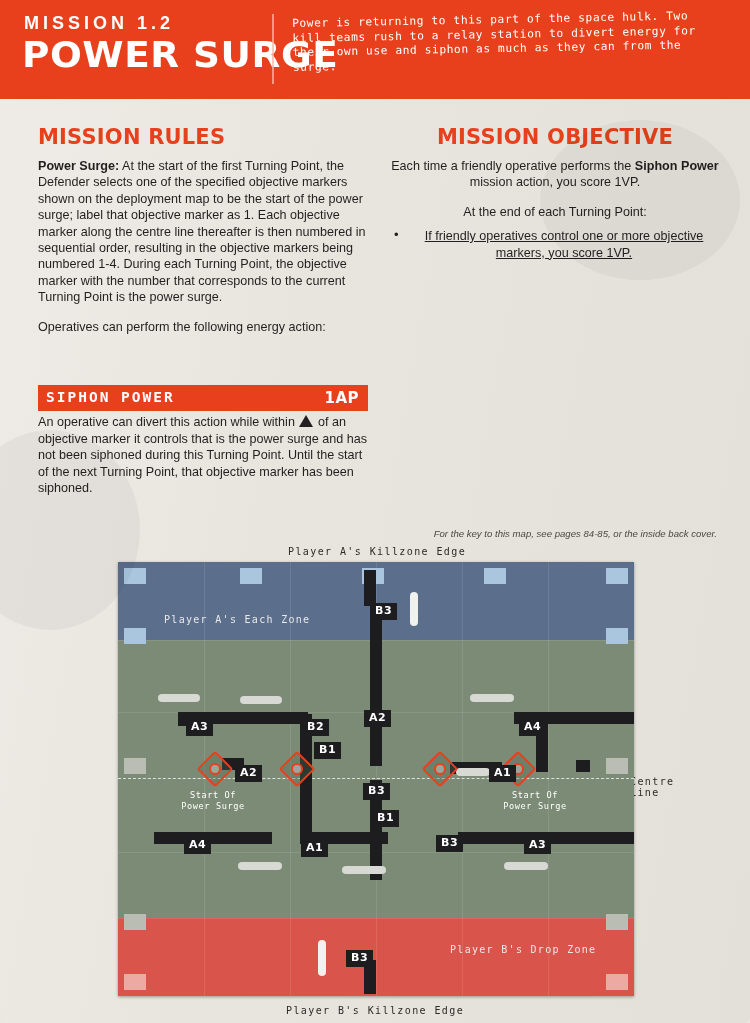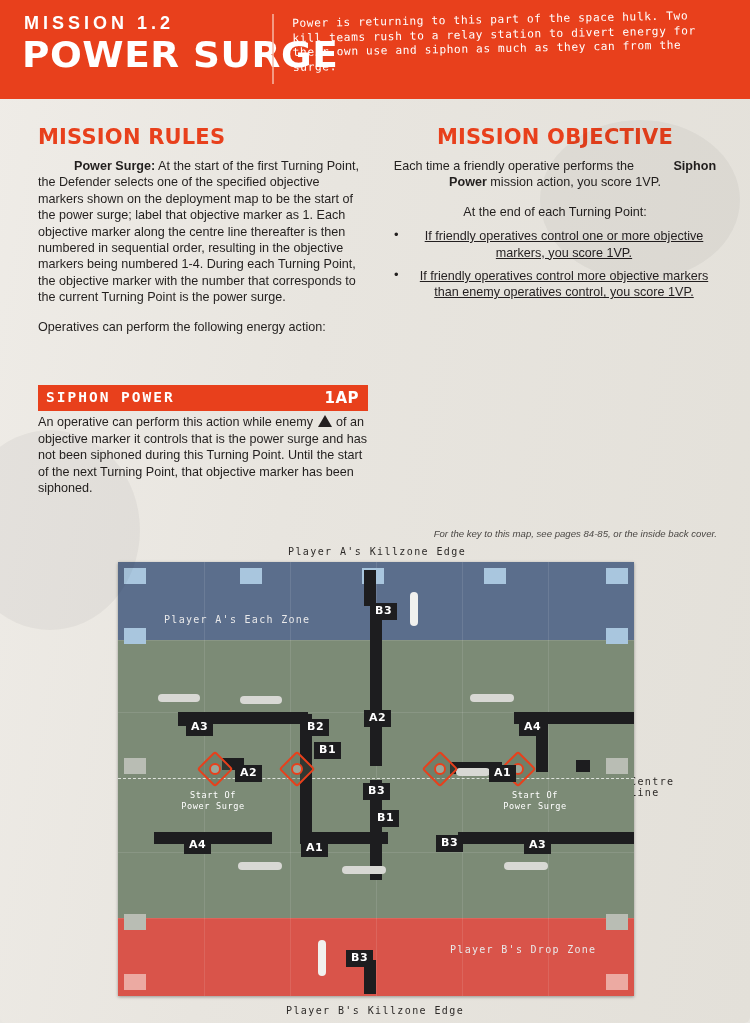--- a/index.html
+++ b/index.html
@@ -52,21 +52,21 @@
   .col-right{position:absolute;left:390px;top:125px;width:330px;text-align:center;}
   .sec-head{
     font-family:"DejaVu Sans", sans-serif;
     font-weight:bold;font-size:21px;color:#e8401c;letter-spacing:0.2px;
     margin:0 0 9px 0;
   }
   .body-text{
     font-size:12.6px;line-height:16.4px;color:#221f1e;
     font-family:"Liberation Sans", sans-serif;
   }
-  .body-text b{font-weight:bold;margin-left:36px;}
+  .body-text b{font-weight:bold;}
   .gap{height:13px;}
   ul.objlist{margin:8px 0 0 0;padding:0 0 0 16px;list-style:none;}
   ul.objlist li{
     position:relative;font-size:12.6px;line-height:16.4px;margin-bottom:7px;padding-left:2px;text-decoration:underline;
   }
   ul.objlist li:before{
     content:"\2022";position:absolute;left:-12px;top:-1px;color:#221f1e;font-size:13px;
   }
   
   .action-box{
@@ -173,33 +173,32 @@
     </div>
     <div class="gap"></div>
     <div class="body-text">Operatives can perform the following energy action:</div>
   </div>
 
   <div class="action-box">
     <div class="action-name">SIPHON POWER</div>
     <div class="action-cost">1AP</div>
   </div>
   <div class="action-desc body-text">
-    <span>An operative can perform this action while enemy </span><span class="tri"></span><span> of an objective marker it controls that is the power surge and has not been siphoned during this Turning Point. Until the start of the next Turning Point, that objective marker has been siphoned.</span>
+    <span>An operative can divert this action while within </span><span class="tri"></span><span> of an objective marker it controls that is the power surge and has not been siphoned during this Turning Point. Until the start of the next Turning Point, that objective marker has been siphoned.</span>
   </div>
 
   <div class="col-right">
     <div class="sec-head">MISSION OBJECTIVE</div>
     <div class="body-text">
       <span>Each time a friendly operative performs the </span><b>Siphon Power</b><span> mission action, you score 1VP.</span>
     </div>
     <div class="gap"></div>
     <div class="body-text">At the end of each Turning Point:</div>
     <ul class="objlist">
       <li>If friendly operatives control one or more objective markers, you score 1VP.</li>
-      <li>If friendly operatives control more objective markers than enemy operatives control, you score 1VP.</li>
     </ul>
   </div>
 
   <div class="map-key-note">For the key to this map, see pages 84-85, or the inside back cover.</div>
 
   <div class="map-wrap">
 
     <div class="map-label lab-top">Player A's Killzone Edge</div>
     <div class="map-label lab-bottom">Player B's Killzone Edge</div>
     <div class="map-label lab-centre">Centre Line</div>

